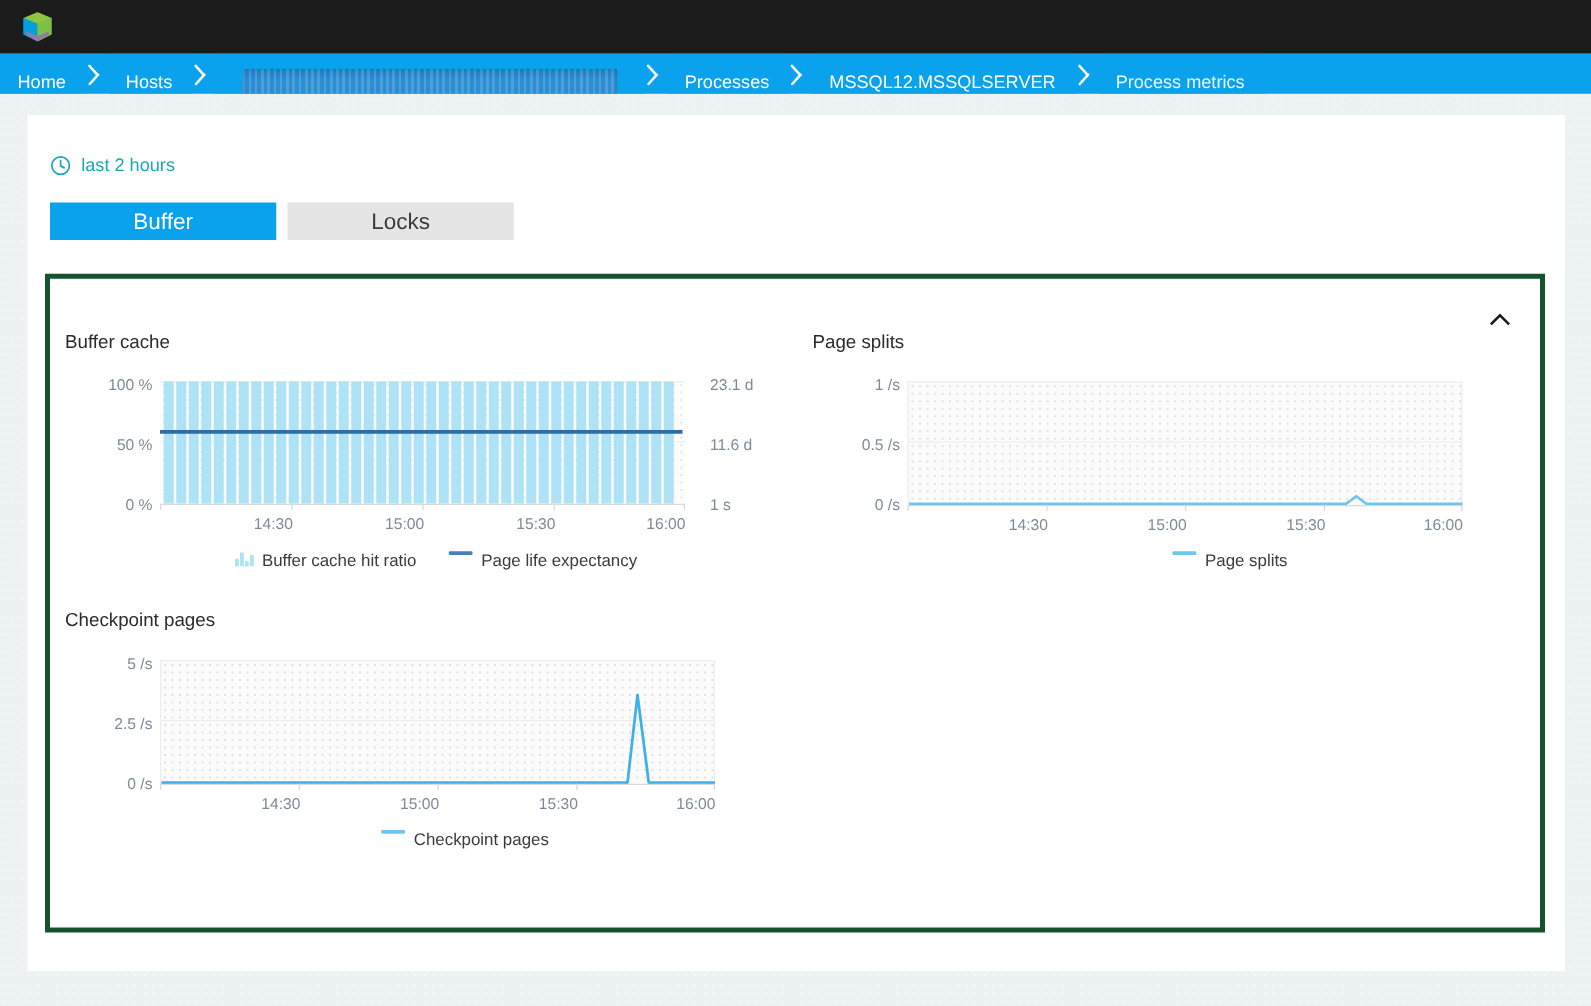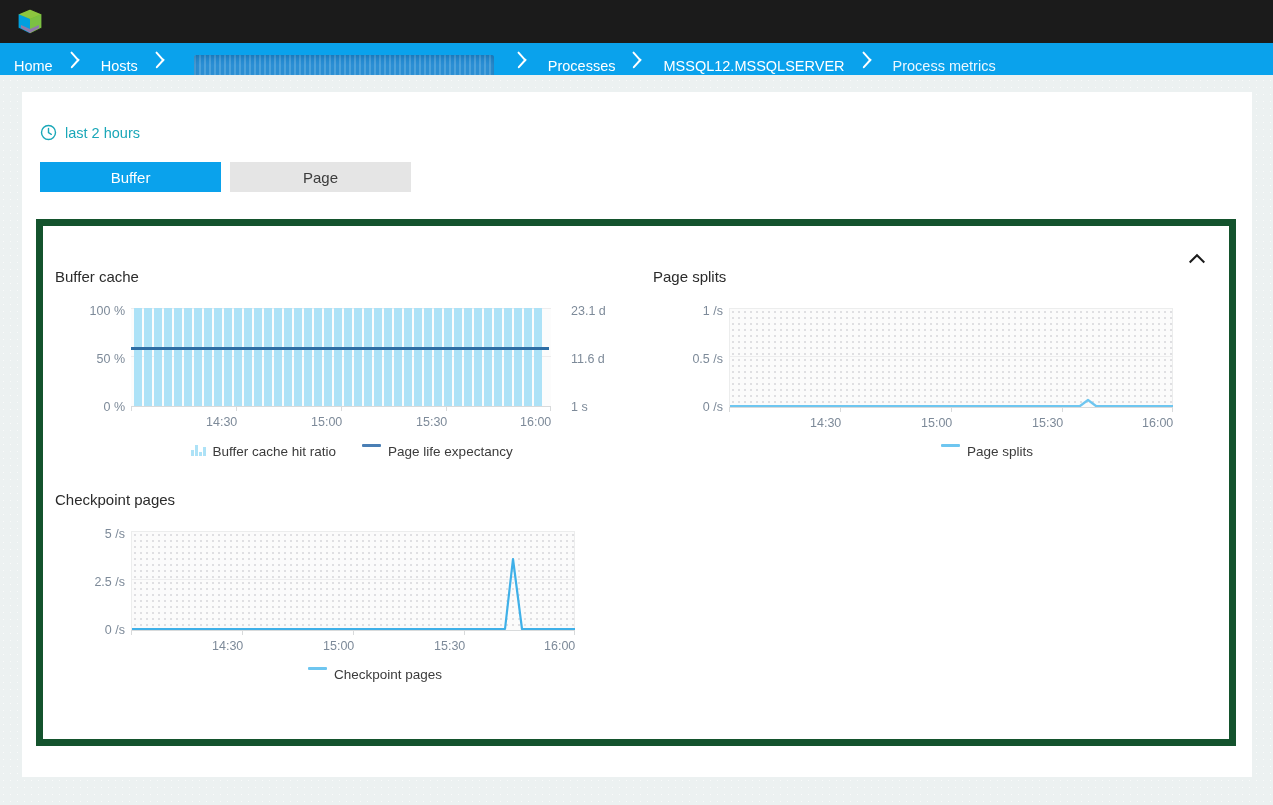--- a/index.html
+++ b/index.html
@@ -141,41 +141,41 @@
     top: 70px;
     display: flex;
     gap: 9px;
   }
   .tab {
     width: 181px;
     height: 30px;
     display: flex;
     align-items: center;
     justify-content: center;
-    font-size: 15px;
+    font-size: 18px;
     background: #e5e5e5;
     color: #3c3c3c;
     border: none;
     cursor: pointer;
     font-family: "Liberation Sans", sans-serif;
   }
   .tab.active {
     background: #0aa2ec;
     color: #ffffff;
   }
 
   
   .card {
     position: absolute;
     left: 14px;
     top: 127px;
     width: 1200px;
     height: 527px;
     background: #ffffff;
-    border: 7px solid #14532d;
+    border: 4px solid #14532d;
     box-sizing: border-box;
   }
   .collapse-btn {
     position: absolute;
     right: 18px;
     top: 18px;
     width: 28px;
     height: 28px;
     display: flex;
     align-items: center;
@@ -341,21 +341,21 @@
       <svg width="17" height="17" viewBox="0 0 17 17">
         <circle cx="8.5" cy="8.5" r="7" fill="none" stroke="#1aa7b8" stroke-width="1.4"></circle>
         <path d="M8.5 4.4 L8.5 8.7 L11.3 10.3" fill="none" stroke="#1aa7b8" stroke-width="1.4" stroke-linecap="round"></path>
       </svg>
     </span>
     <span class="timeframe-label">last 2 hours</span>
   </div>
 
   <div class="tabs">
     <button class="tab active">Buffer</button>
-    <button class="tab">Page</button>
+    <button class="tab">Locks</button>
   </div>
 
   <div class="card">
 
     <button class="collapse-btn">
       <svg width="17" height="11" viewBox="0 0 17 11">
         <path d="M1.5 9 L8.5 2 L15.5 9" fill="none" stroke="#1b1b1b" stroke-width="2.2" stroke-linecap="square"></path>
       </svg>
     </button>
 

